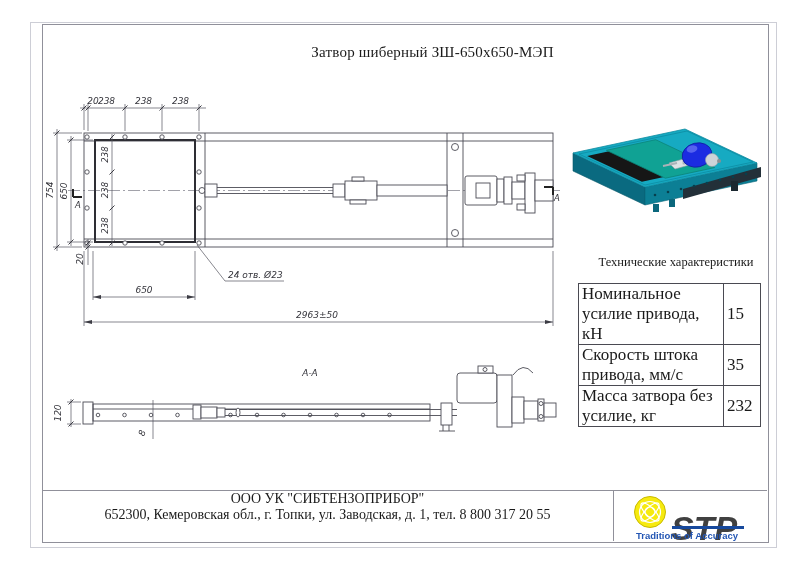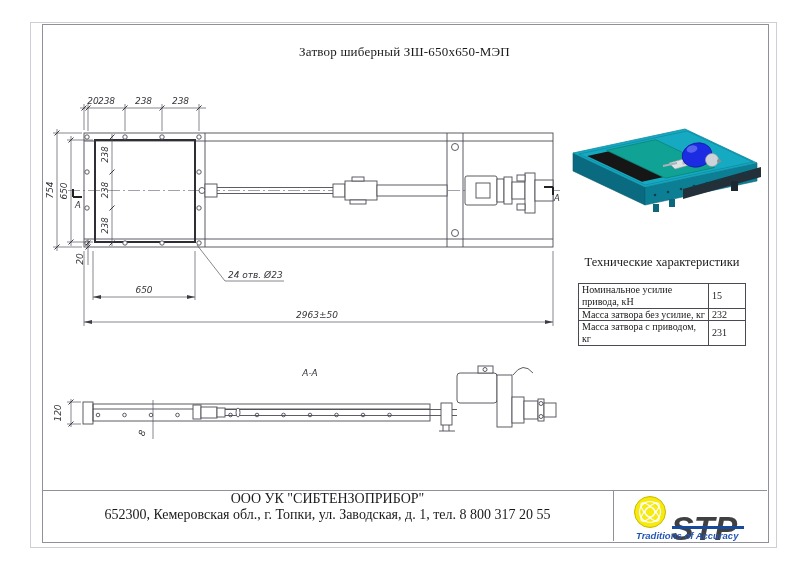--- a/index.html
+++ b/index.html
@@ -3,41 +3,41 @@
 <meta charset="utf-8">
 <style>
   html,body{margin:0;padding:0;background:#ffffff;}
   .sheet{position:relative;width:800px;height:566px;background:#fff;overflow:hidden;
          font-family:"Liberation Serif", serif;color:#1a1a1a;}
   .frame-outer{position:absolute;left:30px;top:22px;width:745px;height:524px;
                border:1px solid #cdced6;}
   .frame-inner{position:absolute;left:42px;top:24px;width:725px;height:517px;
                border:1.5px solid #90909a;}
   .page-title{position:absolute;left:42px;top:44px;width:725px;text-align:center;
-              font-size:13px;letter-spacing:.2px;}
+              font-size:15px;letter-spacing:.2px;padding-left:28px;}
   
-  .specs-heading{position:absolute;left:578px;top:255px;width:168px;text-align:center;
+  .specs-heading{position:absolute;left:592px;top:255px;width:168px;text-align:center;
                  font-size:12.5px;}
-  table.specs{position:absolute;left:578px;top:283px;width:168px;border-collapse:collapse;
-              font-size:10px;}
+  table.specs{position:absolute;left:578px;top:283px;width:183px;border-collapse:collapse;
+              font-size:17px;}
   table.specs td{border:1px solid #4a4a52;padding:0 3px;line-height:1.18;}
   table.specs td.val{width:30px;text-align:left;}
   
   .footer-line-top{position:absolute;left:42px;top:490px;width:725px;border-top:1px solid #90909a;}
   .footer-divider{position:absolute;left:613px;top:490px;height:51px;border-left:1px solid #90909a;}
   .footer-text{position:absolute;left:42px;top:491px;width:571px;text-align:center;}
   .footer-text div{font-size:14px;line-height:16px;}
   
   .logo-box{position:absolute;left:613px;top:490px;width:154px;height:51px;}
   .logo-emblem{position:absolute;left:20px;top:5px;}
   .logo-text{position:absolute;left:58px;top:-2px;font-family:"Liberation Sans",sans-serif;
              font-style:italic;font-weight:bold;font-size:34px;color:#404040;margin-top:21px;}
   .logo-underline{position:absolute;left:59px;top:36px;width:72px;height:2.5px;background:#17499c;}
   .logo-tagline{position:absolute;left:23px;top:40px;font-family:"Liberation Sans",sans-serif;
-                font-style:italic;font-weight:bold;font-size:9.5px;color:#2356b4;white-space:nowrap;}
+                font-weight:bold;font-size:9.5px;color:#2356b4;white-space:nowrap;}
   
   svg{position:absolute;}
   .ln{stroke:#4b4b54;stroke-width:.9;fill:none;}
   .lnw{stroke:#4b4b54;stroke-width:.9;fill:#fff;}
   .lnT{stroke:#2e2e34;stroke-width:2;fill:none;}
   .cl{stroke:#8a8a94;stroke-width:.8;stroke-dasharray:12 3 2 3;fill:none;}
   .dim{stroke:#55555e;stroke-width:.7;fill:none;}
   .tick{stroke:#3c3c44;stroke-width:1;}
   .sec{stroke:#222;stroke-width:2;fill:none;}
   .dtx{font:italic 9px "DejaVu Sans",sans-serif;fill:#33333a;}
@@ -262,26 +262,26 @@
   </svg>
 
   <div class="specs-heading">Технические характеристики</div>
   <table class="specs">
     <tbody>
         <tr>
       <td>Номинальное усилие привода, кН</td>
       <td class="val">15</td>
     </tr>
     <tr>
+      <td>Скорость штока привода, мм/с</td>
+      <td class="val">35</td>
+    </tr>
+    <tr>
       <td>Масса затвора без усилие, кг</td>
       <td class="val">232</td>
-    </tr>
-    <tr>
-      <td>Масса затвора с приводом, кг</td>
-      <td class="val">231</td>
     </tr>
   </tbody>
     </table>
 
   <div class="footer-line-top"></div>
   <div class="footer-divider"></div>
   <div class="footer-text">
     <div>ООО УК "СИБТЕНЗОПРИБОР"</div>
     <div>652300, Кемеровская обл., г. Топки, ул. Заводская, д. 1, тел. 8 800 317 20 55</div>
   </div>

